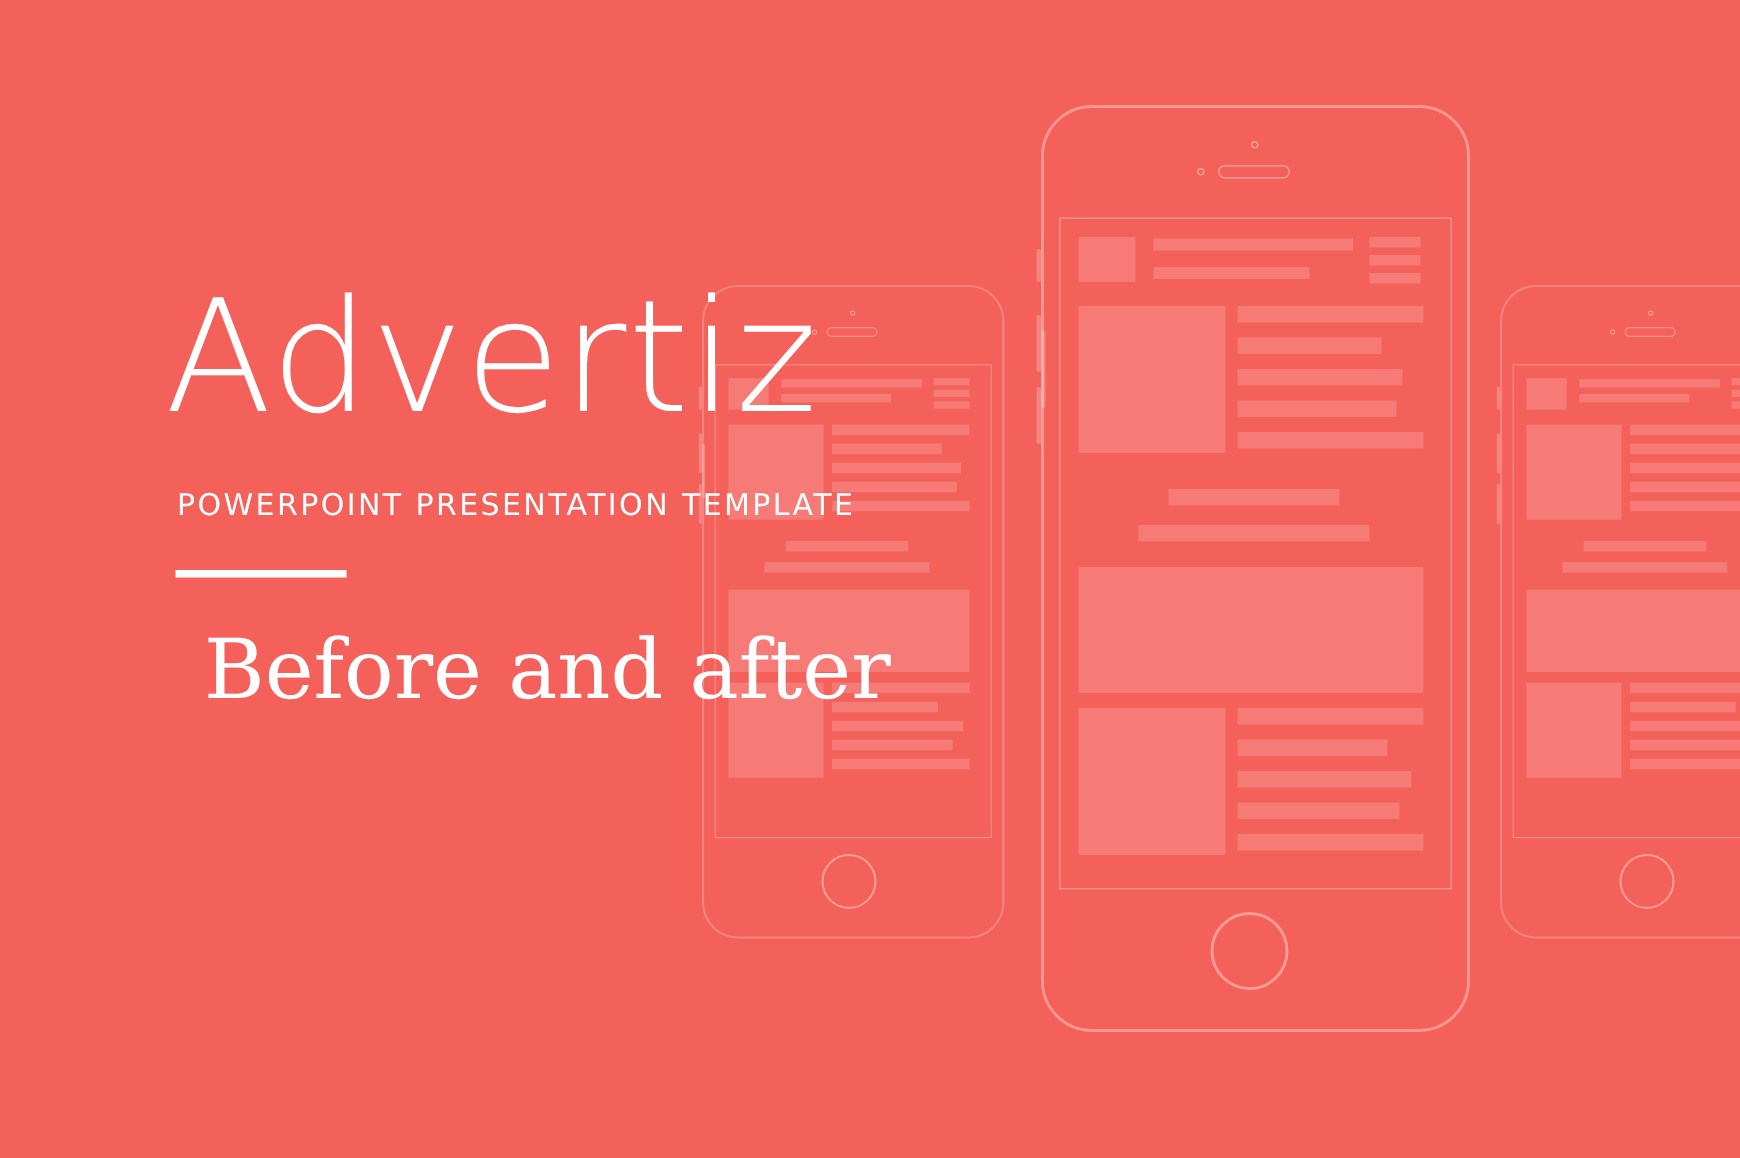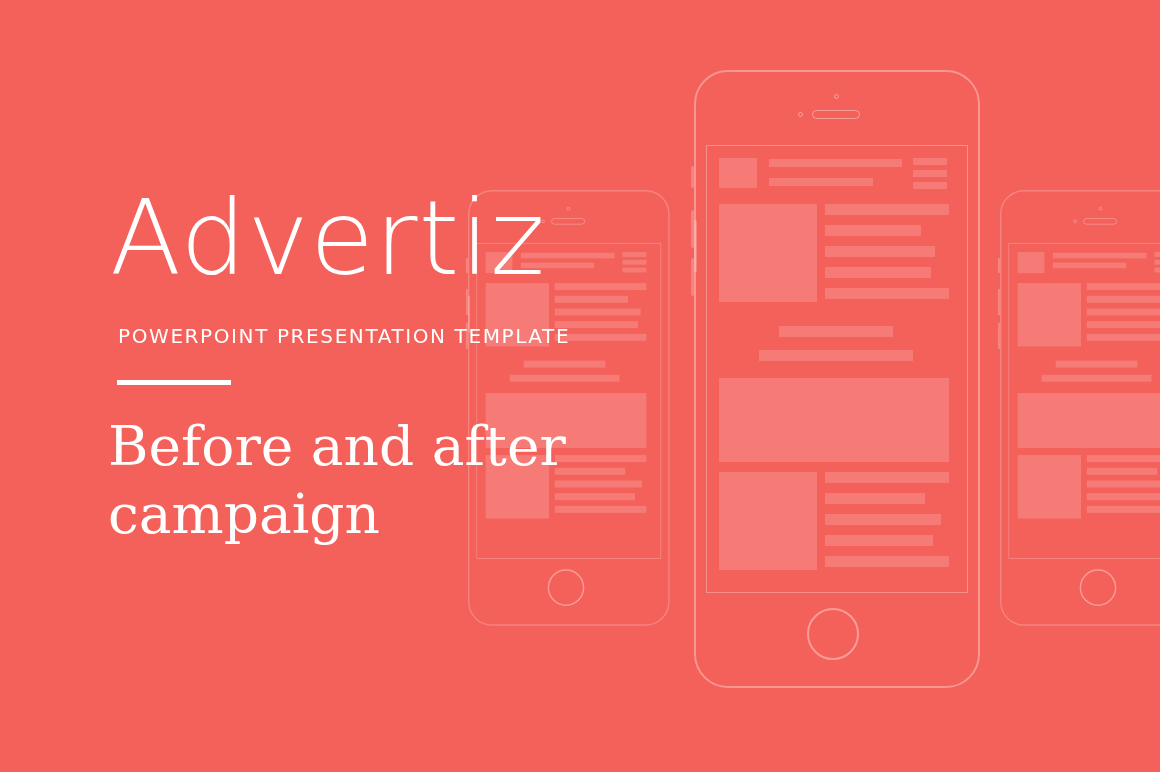--- a/index.html
+++ b/index.html
@@ -182,21 +182,21 @@
     position: absolute;
     left: 108px;
     top: 412px;
     width: 470px;
     font-family: "DejaVu Serif", serif;
     font-weight: 400;
     font-size: 55px;
     line-height: 68px;
     color: #ffffff;
   }
-  .headline span { display: block; white-space: nowrap; }
+  .headline span { display: block; white-space: nowrap; margin-left: 28px; }
 </style>
 </head>
 <body>
 
 <div id="stage">
 
   <div class="phones">
 
     <div class="phone soft" style="left:468px; top:190px; transform: scale(0.705);">
       <div class="phone-body"></div>
@@ -316,17 +316,16 @@
 
   <div class="text-col">
     <div class="brand-title">Advertiz</div>
 
     <div class="brand-sub">POWERPOINT PRESENTATION TEMPLATE</div>
 
     <div class="rule"></div>
 
     <div class="headline">
       <span>Before and after</span>
-      <span>campaign</span>
     </div>
   </div>
 
 </div>
 
 </body></html>

